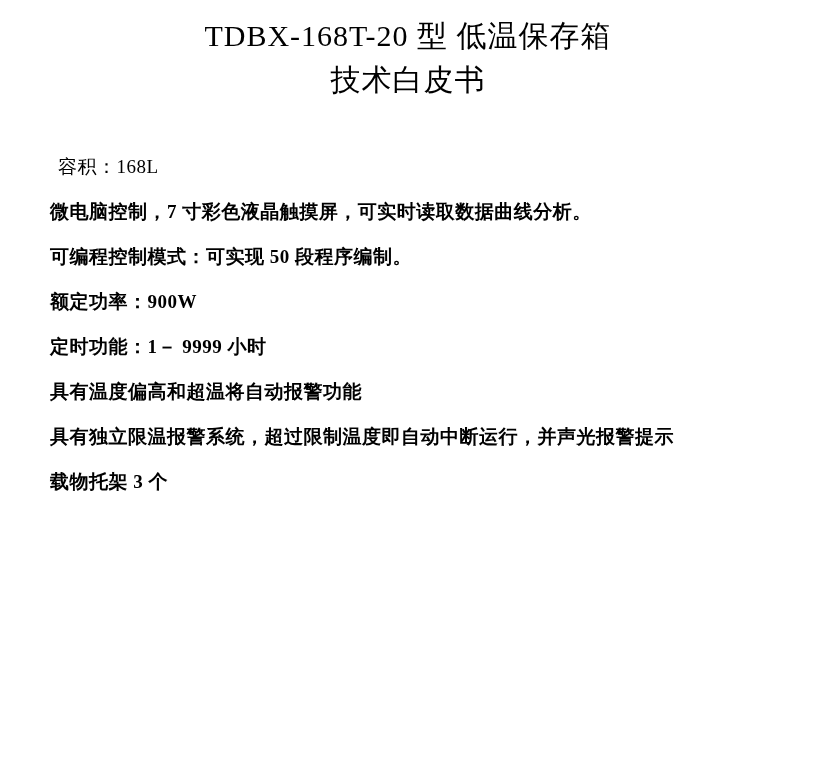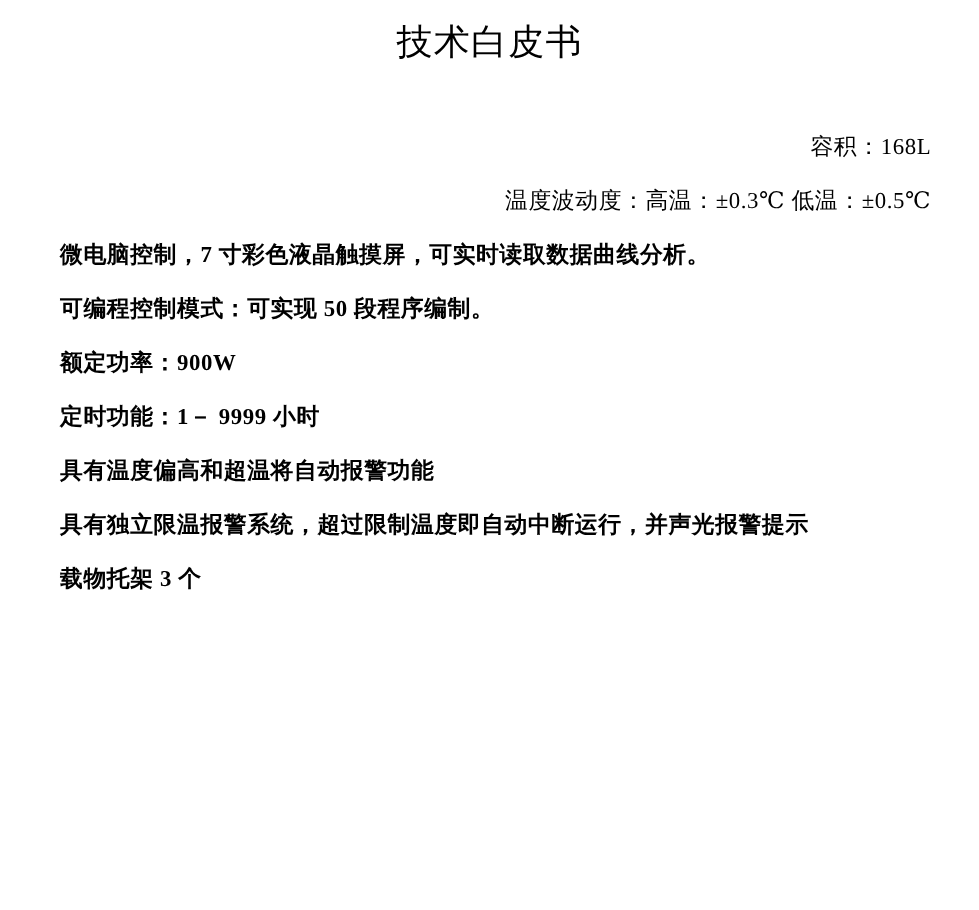--- a/index.html
+++ b/index.html
@@ -38,39 +38,38 @@
     padding-left: 10px;
   }
   .para {
     font-size: 19px;
     line-height: 45px;
     letter-spacing: 0.5px;
     white-space: nowrap;
   }
   .para.indent {
     padding-left: 8px;
-    text-align: right;
   }
   .para.flush {
     padding-left: 0px;
     font-weight: bold;
   }
 </style>
 </head>
 <body>
 
 <div class="page">
 
   <div class="title-block">
+    <div class="title-line">TDBX-168T-20 型 低温保存箱</div>
     <div class="title-line">技术白皮书</div>
   </div>
 
   <div class="body-block">
     <div class="para indent">容积：168L</div>
-    <div class="para indent">温度波动度：高温：±0.3℃ 低温：±0.5℃</div>
     <div class="para flush">微电脑控制，7 寸彩色液晶触摸屏，可实时读取数据曲线分析。</div>
     <div class="para flush">可编程控制模式：可实现 50 段程序编制。</div>
     <div class="para flush">额定功率：900W</div>
     <div class="para flush">定时功能：1－ 9999 小时</div>
     <div class="para flush">具有温度偏高和超温将自动报警功能</div>
     <div class="para flush">具有独立限温报警系统，超过限制温度即自动中断运行，并声光报警提示</div>
     <div class="para flush">载物托架 3 个</div>
   </div>
 
 </div>

